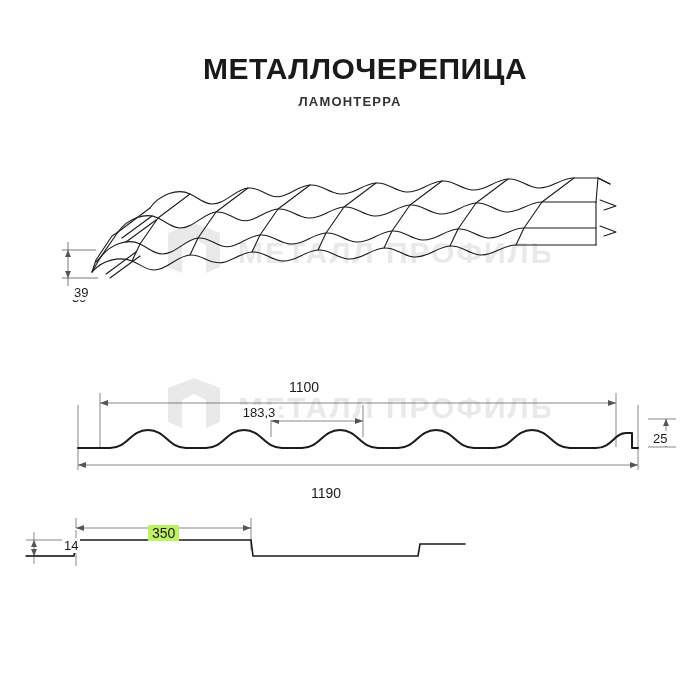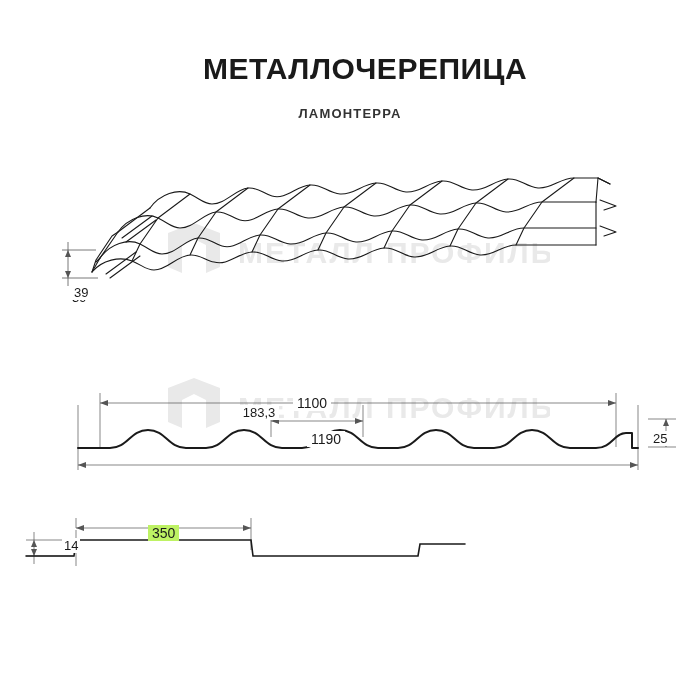--- a/index.html
+++ b/index.html
@@ -33,21 +33,21 @@
     letter-spacing: 0.5px;
     color: #1a1a1a;
     line-height: 34px;
     padding-left: 30px;
   }
   .subtitle {
     font-size: 13px;
     font-weight: bold;
     letter-spacing: 1.2px;
     color: #333333;
-    margin-top: 20px;
+    margin-top: 8px;
   }
   .drawing {
     position: absolute;
     left: 0;
     top: 0;
   }
   .wm {
     position: absolute;
     pointer-events: none;
   }
@@ -170,27 +170,27 @@
                C550 55 552 73 570 73
                L596 73
                C612 73 614 58 626 58
                L632 58
                L632 73
                L638 73"></path>
     </g>
 
     <text x="338" y="23" text-anchor="middle" font-family="Liberation Sans, sans-serif" font-size="14" fill="#1a1a1a">​</text>
   </svg>
-  <div style="position:absolute;left:12px;top:378px;width:580px;text-align:center;margin-top:16px;">
+  <div style="position:absolute;left:4px;top:378px;width:580px;text-align:center;">
     <span style="font-size:14px;background:#fff;padding:0 4px;position:relative;left:10px;">1100</span>
   </div>
   <div style="position:absolute;left:0;top:403px;width:560px;text-align:center;">
     <span style="font-size:13px;background:#fff;padding:0 4px;position:relative;left:-21px;">183,3</span>
   </div>
-  <div style="position:absolute;left:0;top:430px;width:640px;text-align:center;">
+  <div style="position:absolute;left:0;top:484px;width:640px;text-align:center;">
     <span style="font-size:14px;background:#fff;padding:0 4px;position:relative;left:6px;">1190</span>
   </div>
   <div style="position:absolute;left:651px;top:407px;font-size:13px;background:#fff;padding:0 2px;margin-top:24px;">25</div>
 
   <svg class="drawing" style="left:0; top:500px;" width="700" height="90" viewBox="0 0 700 90">
     <g stroke="#555555" stroke-width="0.7" fill="none">
       <line x1="76" y1="30" x2="76" y2="66"></line>
       <line x1="251" y1="18" x2="251" y2="50"></line>
       <line x1="76" y1="18" x2="76" y2="28"></line>
       <line x1="76" y1="28" x2="251" y2="28"></line>

